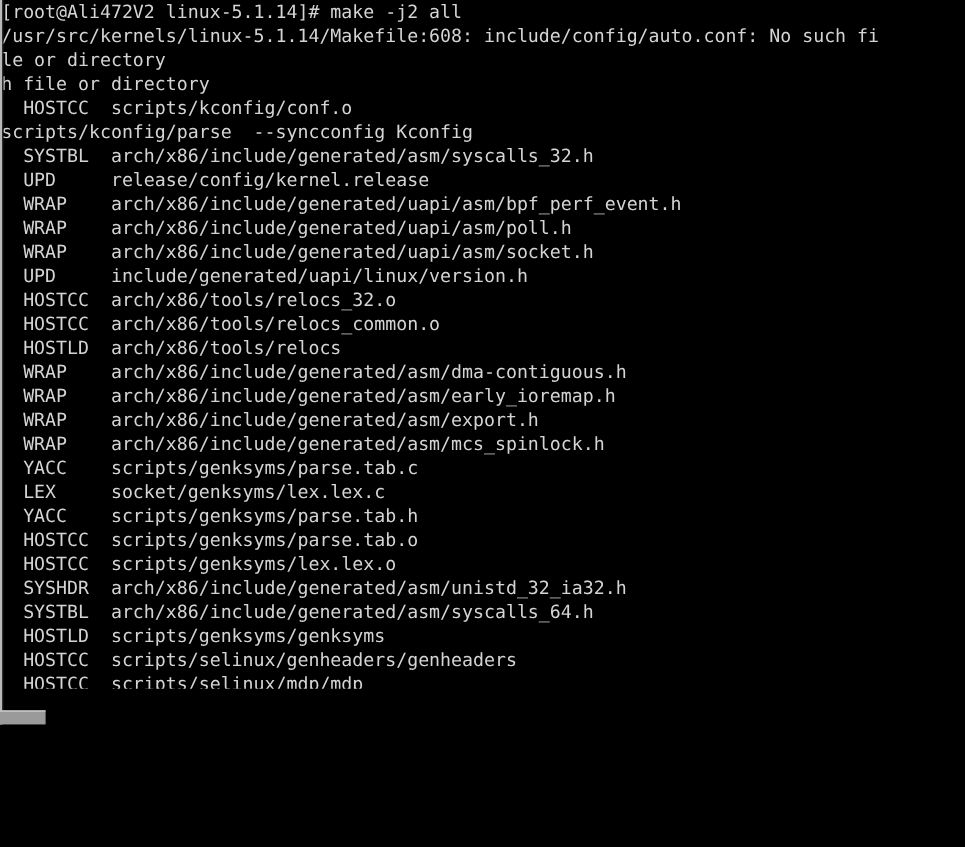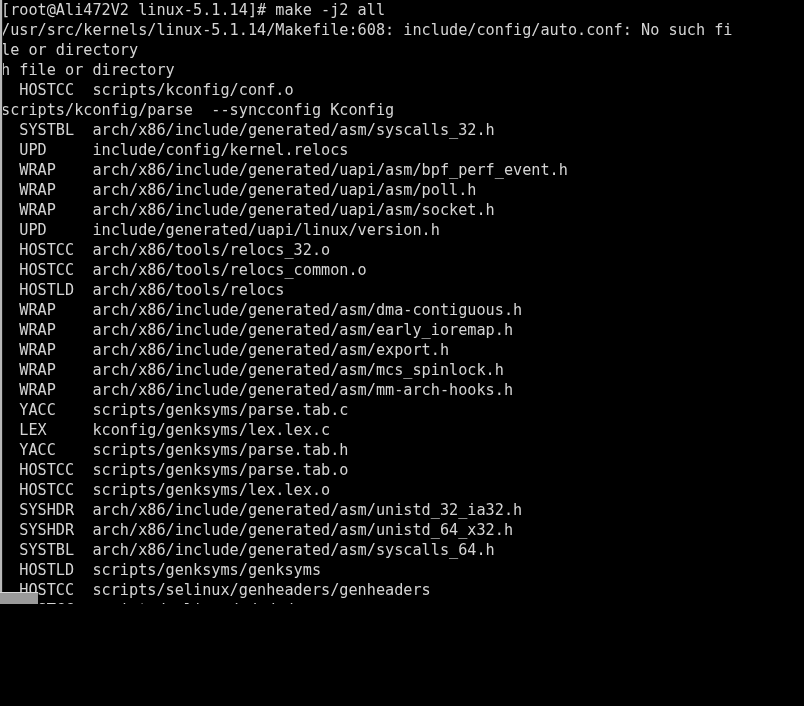--- a/index.html
+++ b/index.html
@@ -92,40 +92,38 @@
   <div id="left-edge-inner"></div>
 
   <div id="screen">
       <div class="line">[root@Ali472V2 linux-5.1.14]# make -j2 all</div>
       <div class="line">/usr/src/kernels/linux-5.1.14/Makefile:608: include/config/auto.conf: No such fi</div>
       <div class="line">le or directory</div>
       <div class="line">h file or directory</div>
       <div class="line">  HOSTCC  scripts/kconfig/conf.o</div>
       <div class="line">scripts/kconfig/parse  --syncconfig Kconfig</div>
       <div class="line">  SYSTBL  arch/x86/include/generated/asm/syscalls_32.h</div>
-      <div class="line">  UPD     include/config/kernel.relocs</div>
+      <div class="line">  UPD     release/config/kernel.release</div>
       <div class="line">  WRAP    arch/x86/include/generated/uapi/asm/bpf_perf_event.h</div>
       <div class="line">  WRAP    arch/x86/include/generated/uapi/asm/poll.h</div>
       <div class="line">  WRAP    arch/x86/include/generated/uapi/asm/socket.h</div>
       <div class="line">  UPD     include/generated/uapi/linux/version.h</div>
       <div class="line">  HOSTCC  arch/x86/tools/relocs_32.o</div>
       <div class="line">  HOSTCC  arch/x86/tools/relocs_common.o</div>
       <div class="line">  HOSTLD  arch/x86/tools/relocs</div>
       <div class="line">  WRAP    arch/x86/include/generated/asm/dma-contiguous.h</div>
       <div class="line">  WRAP    arch/x86/include/generated/asm/early_ioremap.h</div>
       <div class="line">  WRAP    arch/x86/include/generated/asm/export.h</div>
       <div class="line">  WRAP    arch/x86/include/generated/asm/mcs_spinlock.h</div>
-      <div class="line">  WRAP    arch/x86/include/generated/asm/mm-arch-hooks.h</div>
       <div class="line">  YACC    scripts/genksyms/parse.tab.c</div>
-      <div class="line">  LEX     kconfig/genksyms/lex.lex.c</div>
+      <div class="line">  LEX     socket/genksyms/lex.lex.c</div>
       <div class="line">  YACC    scripts/genksyms/parse.tab.h</div>
       <div class="line">  HOSTCC  scripts/genksyms/parse.tab.o</div>
       <div class="line">  HOSTCC  scripts/genksyms/lex.lex.o</div>
       <div class="line">  SYSHDR  arch/x86/include/generated/asm/unistd_32_ia32.h</div>
-      <div class="line">  SYSHDR  arch/x86/include/generated/asm/unistd_64_x32.h</div>
       <div class="line">  SYSTBL  arch/x86/include/generated/asm/syscalls_64.h</div>
       <div class="line">  HOSTLD  scripts/genksyms/genksyms</div>
       <div class="line">  HOSTCC  scripts/selinux/genheaders/genheaders</div>
       <div class="line clipped">  HOSTCC  scripts/selinux/mdp/mdp</div>
     </div>
 
   <div id="scroll-corner"></div>
 
   <div id="watermark">CSDN @seasidezhb</div>
 

